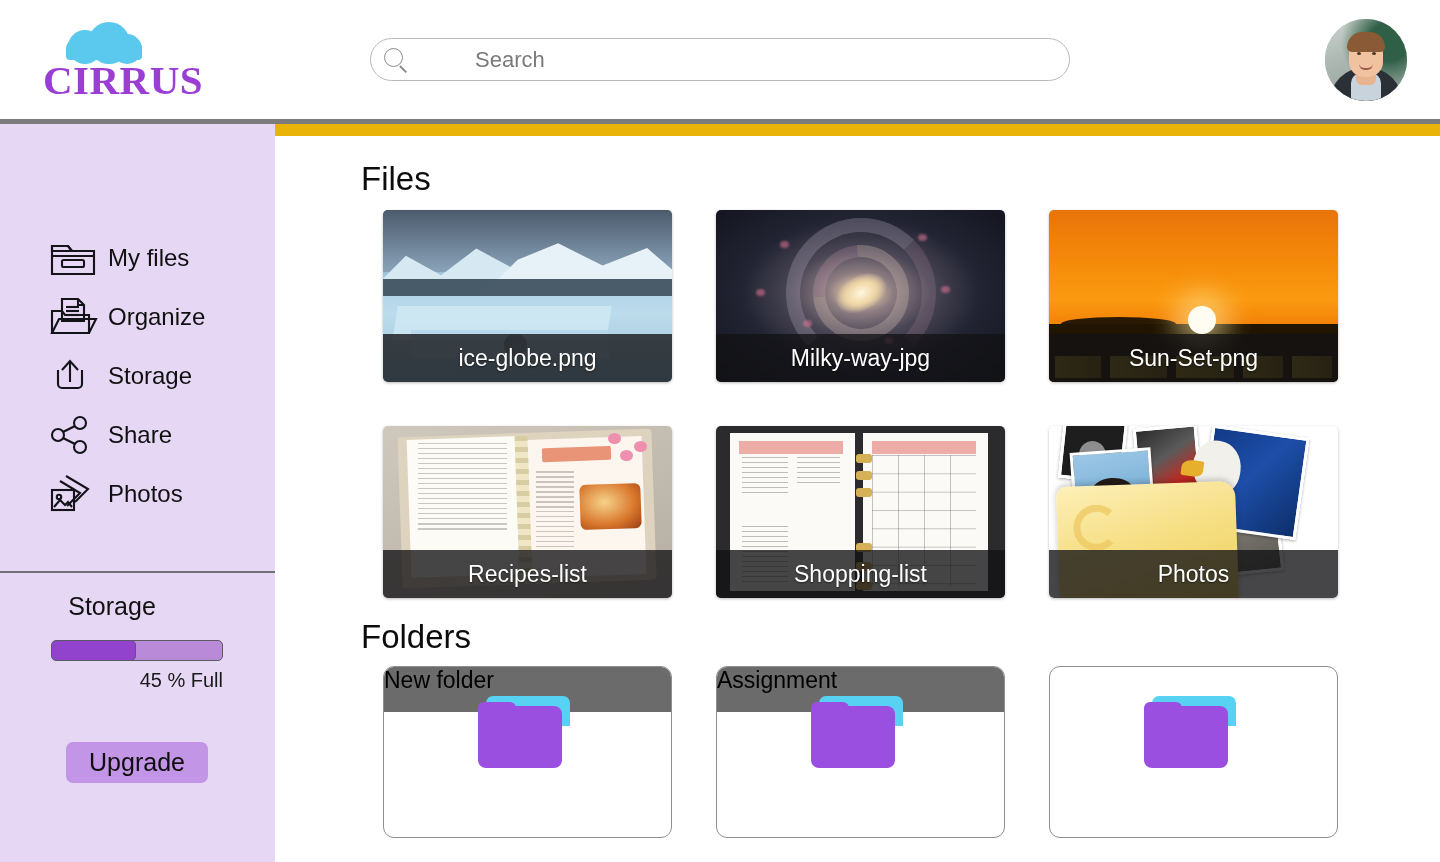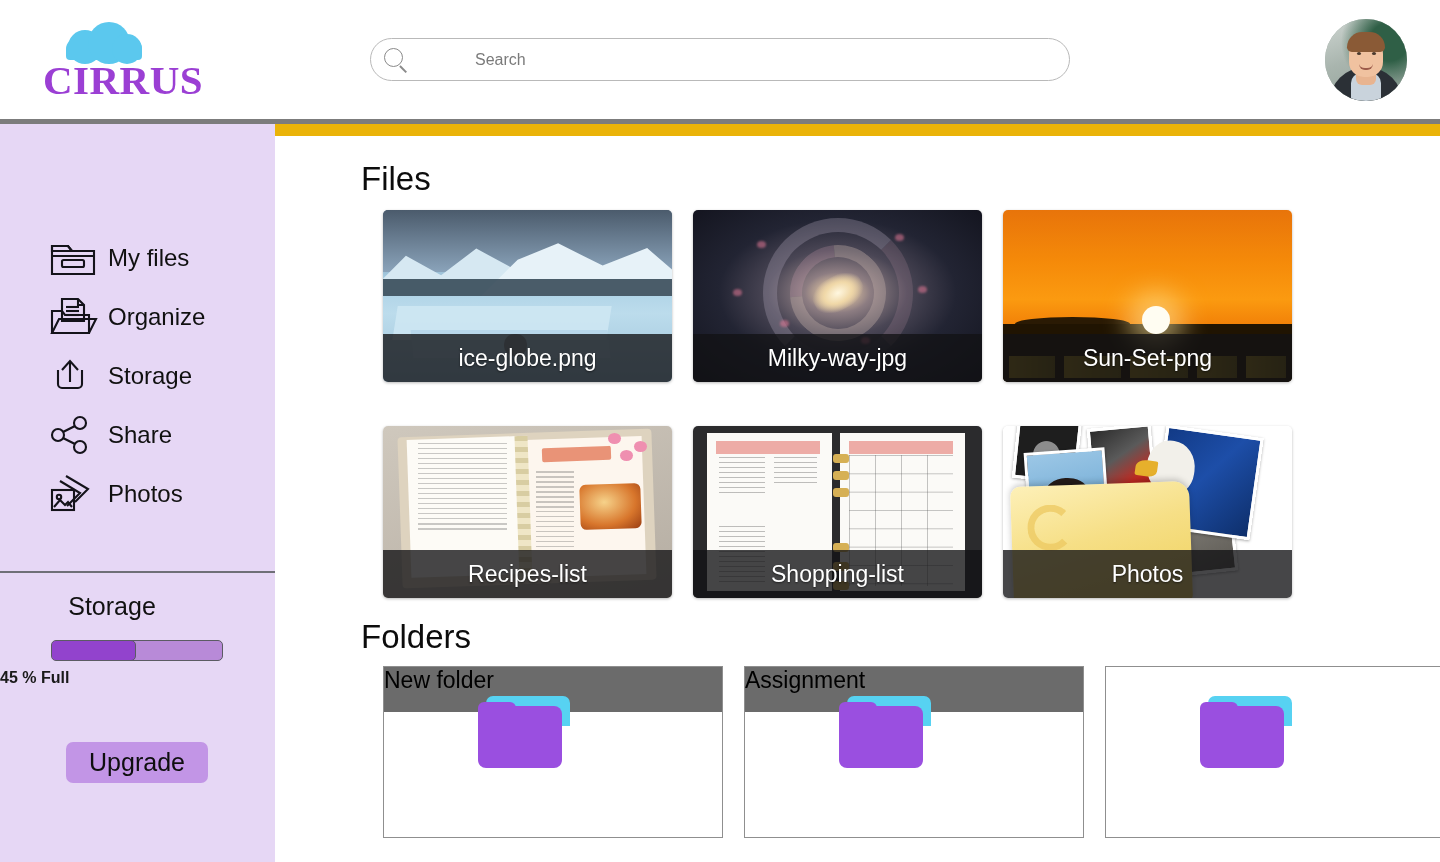--- a/index.html
+++ b/index.html
@@ -118,21 +118,21 @@
     transform-origin: left center;
   }
   .search-input {
     position: absolute;
     left: 104px; top: 0;
     width: 580px; height: 41px;
     border: none;
     outline: none;
     background: transparent;
     font-family: "Liberation Sans", sans-serif;
-    font-size: 16px;
+    font-size: 22px;
     color: #6e6e6e;
   }
   .search-input::placeholder { color: #7a7a7a; opacity: 1; }
 
   
   .avatar {
     position: absolute;
     left: 1325px; top: 19px;
     width: 82px; height: 82px;
     border-radius: 50%;
@@ -263,24 +263,23 @@
     left: -1px; top: -1px;
     height: 21px;
     background: #9243cd;
     border: 1.3px solid #5b5b63;
     border-radius: 5px;
   }
   .storage-pct {
     position: absolute;
     left: 0; top: 545px;
     width: 223px;
-    text-align: left;
-    font-size: 16px;
+    text-align: right;
+    font-size: 20px;
     color: #1a1a1a;
-    font-weight: bold;
   }
   .upgrade-btn {
     position: absolute;
     left: 66px; top: 618px;
     width: 142px; height: 41px;
     background: #c295e6;
     border: none;
     border-radius: 7px;
     font-family: "Liberation Sans", sans-serif;
     font-size: 25px;
@@ -303,21 +302,21 @@
     color: #0c0c0c;
     font-weight: normal;
   }
   #files-title   { left: 86px; top: 24px; }
   #folders-title { left: 86px; top: 482px; }
 
   .grid {
     position: absolute;
     left: 108px;
     display: flex;
-    gap: 21px;
+    gap: 44px;
   }
   #files-grid   { top: 74px; }
   #folders-grid { top: 530px; }
 
   .card {
     position: relative;
     width: 289px;
     height: 172px;
     border-radius: 5px;
     overflow: hidden;
@@ -339,24 +338,24 @@
     align-items: center;
     justify-content: center;
     background: rgba(18,18,20,0.78);
     color: #ffffff;
     font-size: 23px;
     text-shadow: 0 1px 2px rgba(0,0,0,0.55);
   }
 
   
   .folder-card {
-    width: 340px;
+    width: 289px;
     height: 172px;
     border: 1px solid #8f8f8f;
-    border-radius: 0;
+    border-radius: 11px;
     background: #ffffff;
     position: relative;
     overflow: hidden;
     cursor: pointer;
     box-shadow: none;
   }
   .folder-card .caption {
     background: #6b6b6b;
     height: 45px;
     font-size: 23px;

